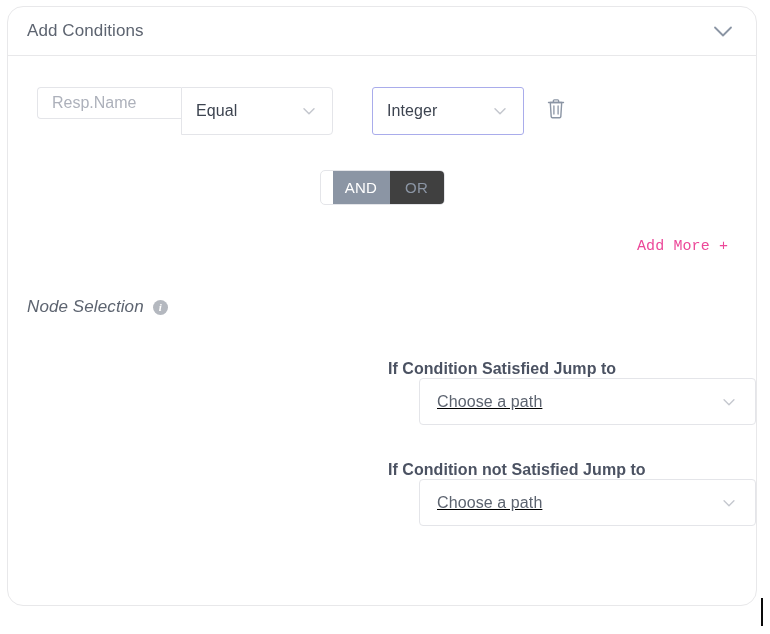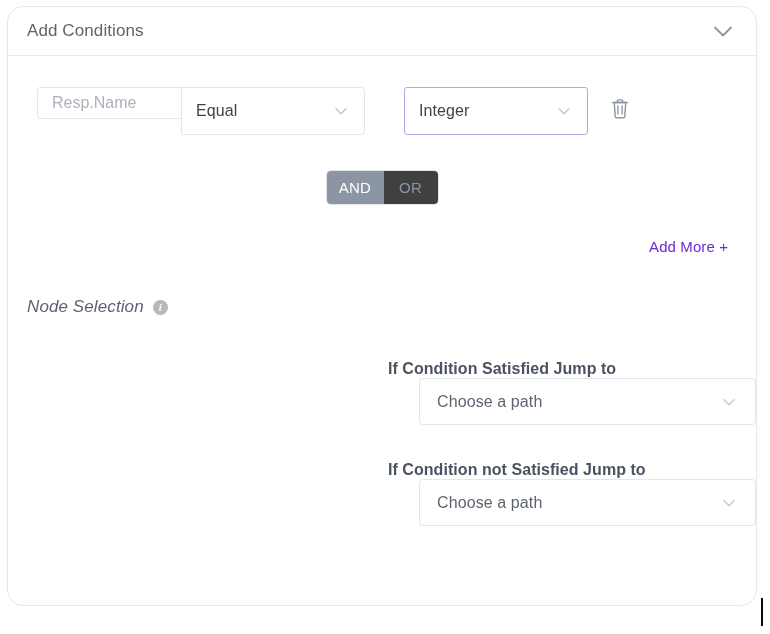--- a/index.html
+++ b/index.html
@@ -81,21 +81,21 @@
     font-family: "Liberation Sans", sans-serif;
     font-size: 16px;
     color: #3d4450;
     padding: 0 14px;
     outline: none;
   }
   .txt-input::placeholder { color: #adb1bb; }
 
   .sel-box {
     position: relative;
-    width: 184px;
+    width: 152px;
     height: 48px;
     box-sizing: border-box;
     border: 1px solid #e4e5e9;
     border-radius: 0 4px 4px 0;
     background: #fff;
     display: flex;
     align-items: center;
     padding: 0 14px;
     cursor: pointer;
   }
@@ -132,20 +132,21 @@
     display: flex;
     justify-content: center;
     padding-top: 35px;
   }
   .toggle {
     display: flex;
     height: 33px;
     border-radius: 5px;
     overflow: hidden;
     border: 1px solid #e4e5e9;
+    padding-left: 12px;
   }
   .toggle-opt {
     display: flex;
     align-items: center;
     justify-content: center;
     font-size: 15px;
     cursor: pointer;
     letter-spacing: .2px;
   }
   .toggle-opt.and { width: 57px; }
@@ -160,23 +161,24 @@
   }
 
   
   .add-more-row {
     display: flex;
     justify-content: flex-end;
     padding: 33px 28px 0 0;
   }
   .add-more {
     font-size: 15px;
-    color: #6d28d9;
-    cursor: pointer;
-    letter-spacing: .1px;
+    color: #ec4899;
+    cursor: pointer;
+    letter-spacing: .1px;
+    font-family: Liberation Mono, monospace;
   }
 
   
   .node-sel-row {
     display: flex;
     align-items: center;
     padding: 42px 0 0 19px;
     font-style: italic;
   }
   .node-sel-title {
@@ -220,20 +222,21 @@
     width: 337px;
     height: 47px;
     box-sizing: border-box;
     border: 1px solid #e4e5e9;
     border-radius: 4px;
     background: #fff;
     display: flex;
     align-items: center;
     padding: 0 17px;
     cursor: pointer;
+    text-decoration: underline;
   }
   .path-label {
     flex: 1;
     font-size: 16px;
     color: #5d6470;
     letter-spacing: .1px;
   }
 
   
   .caret-artifact {

